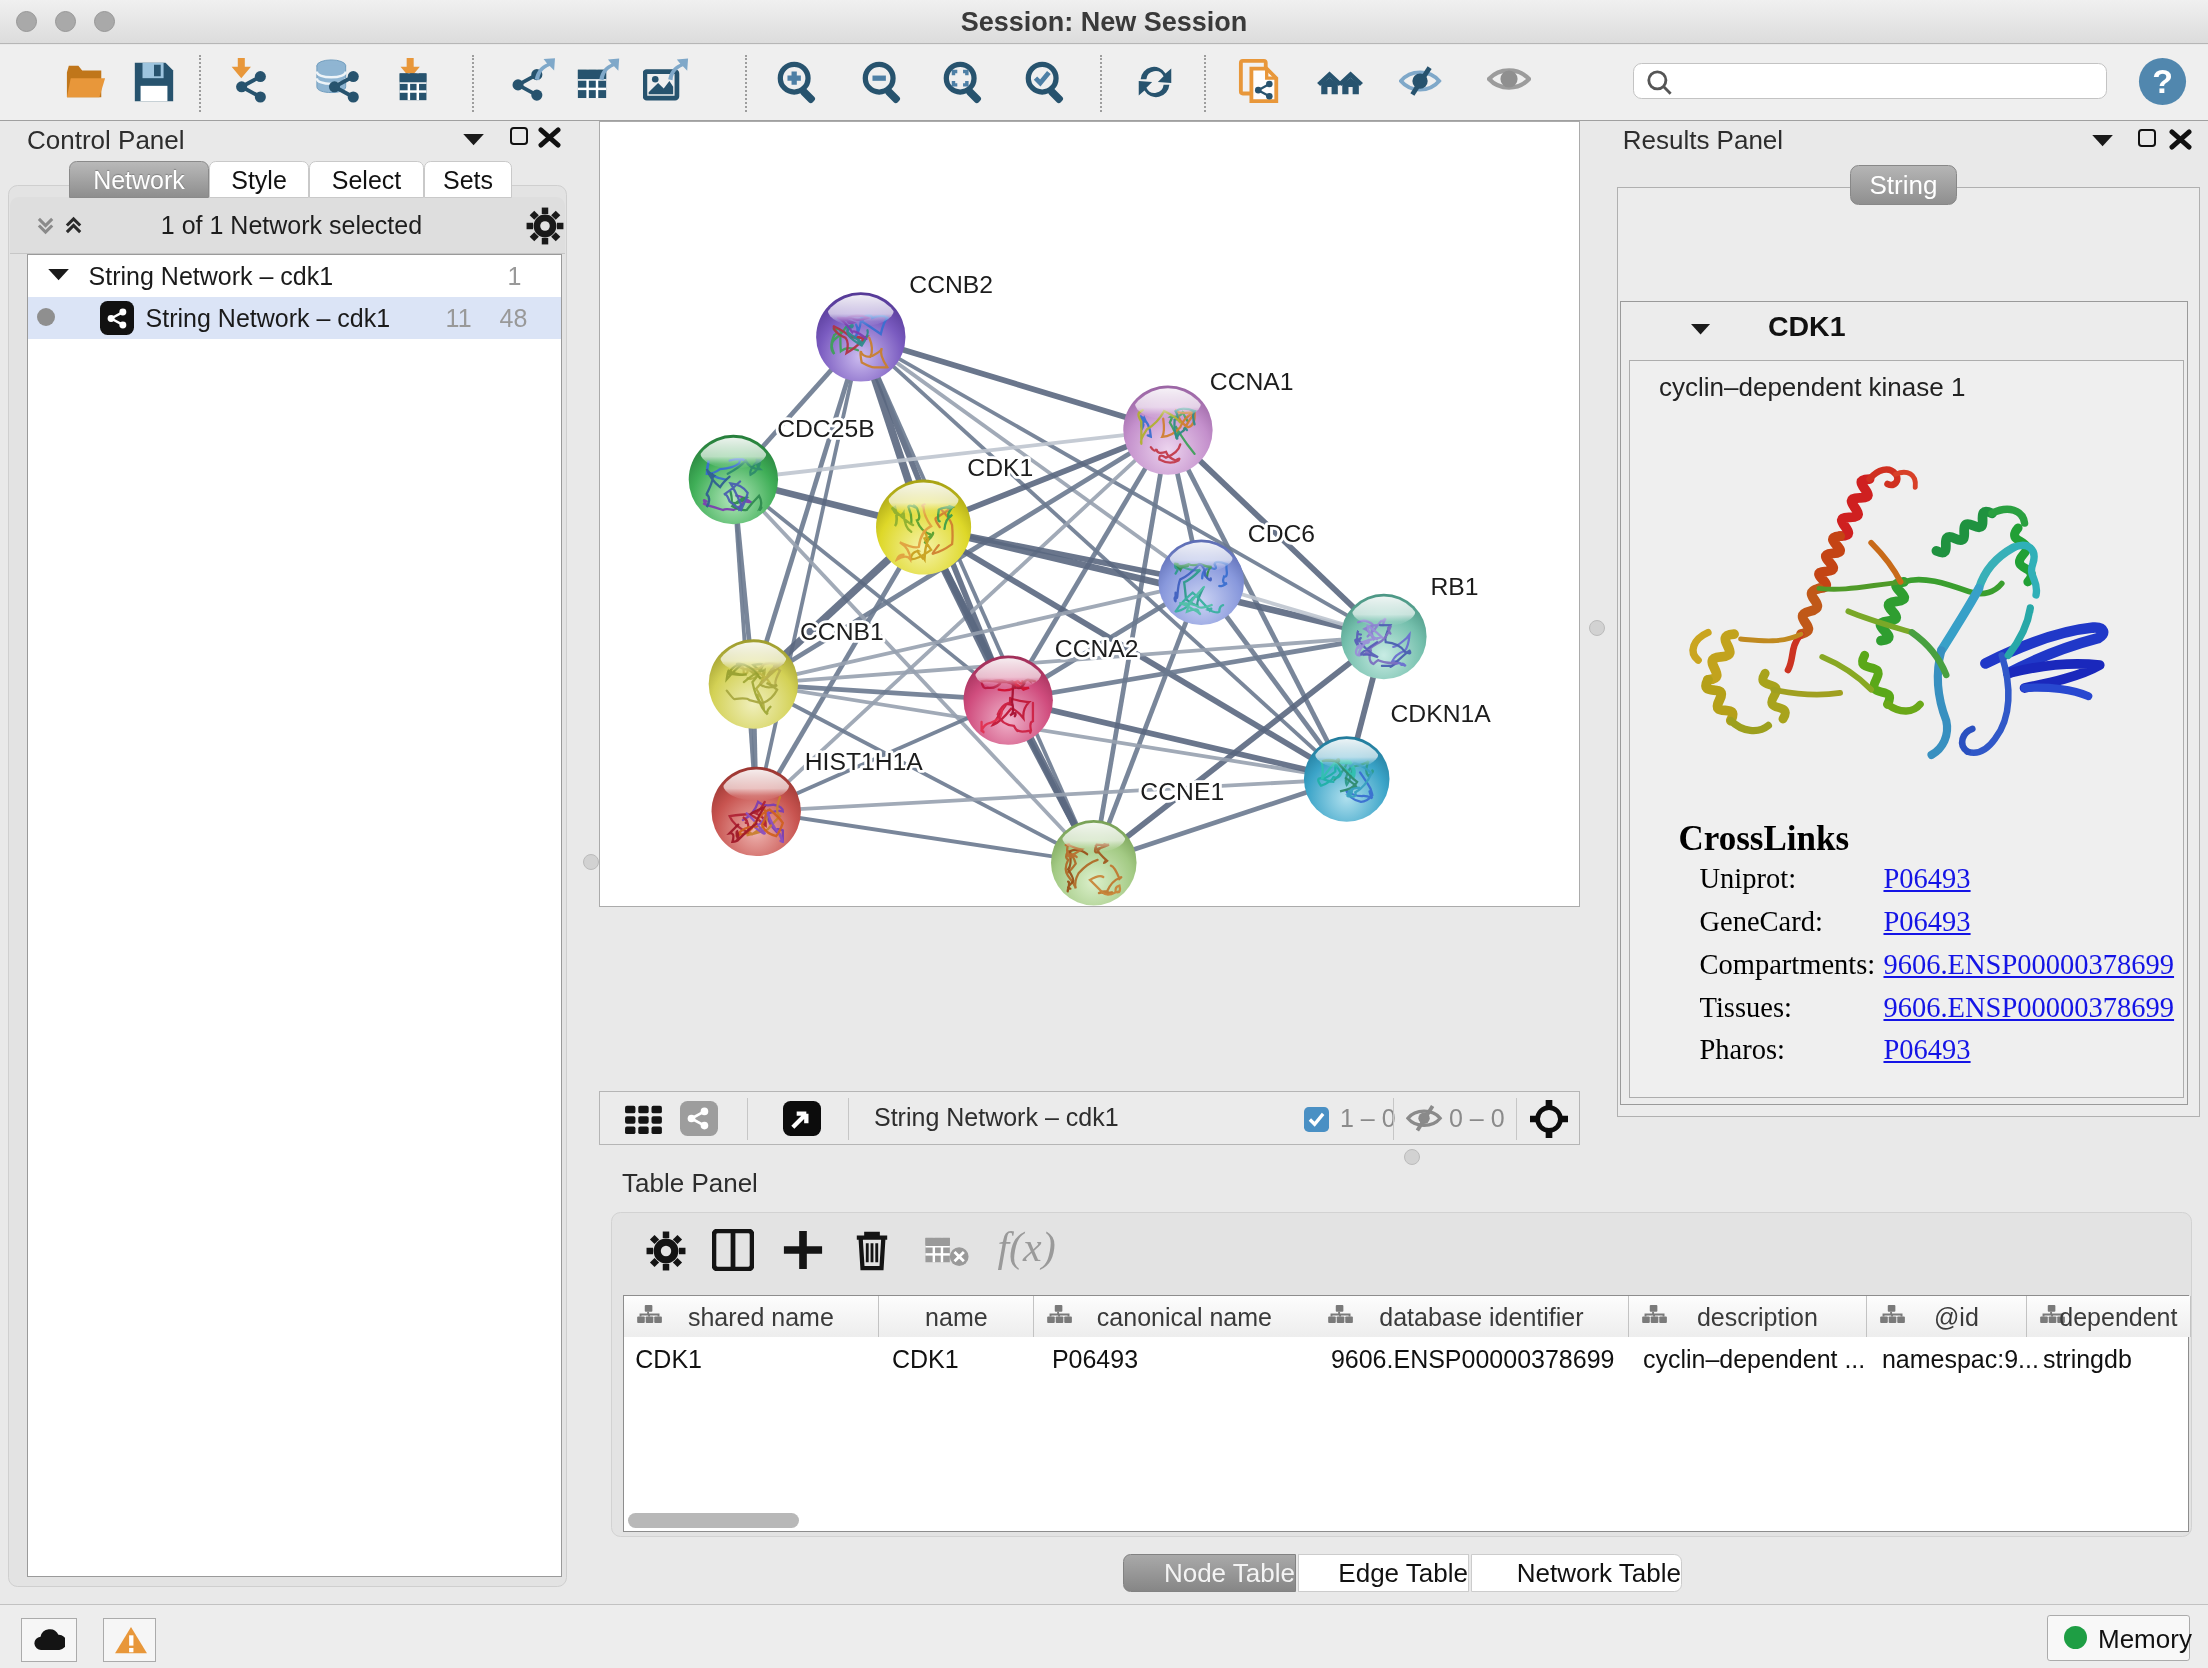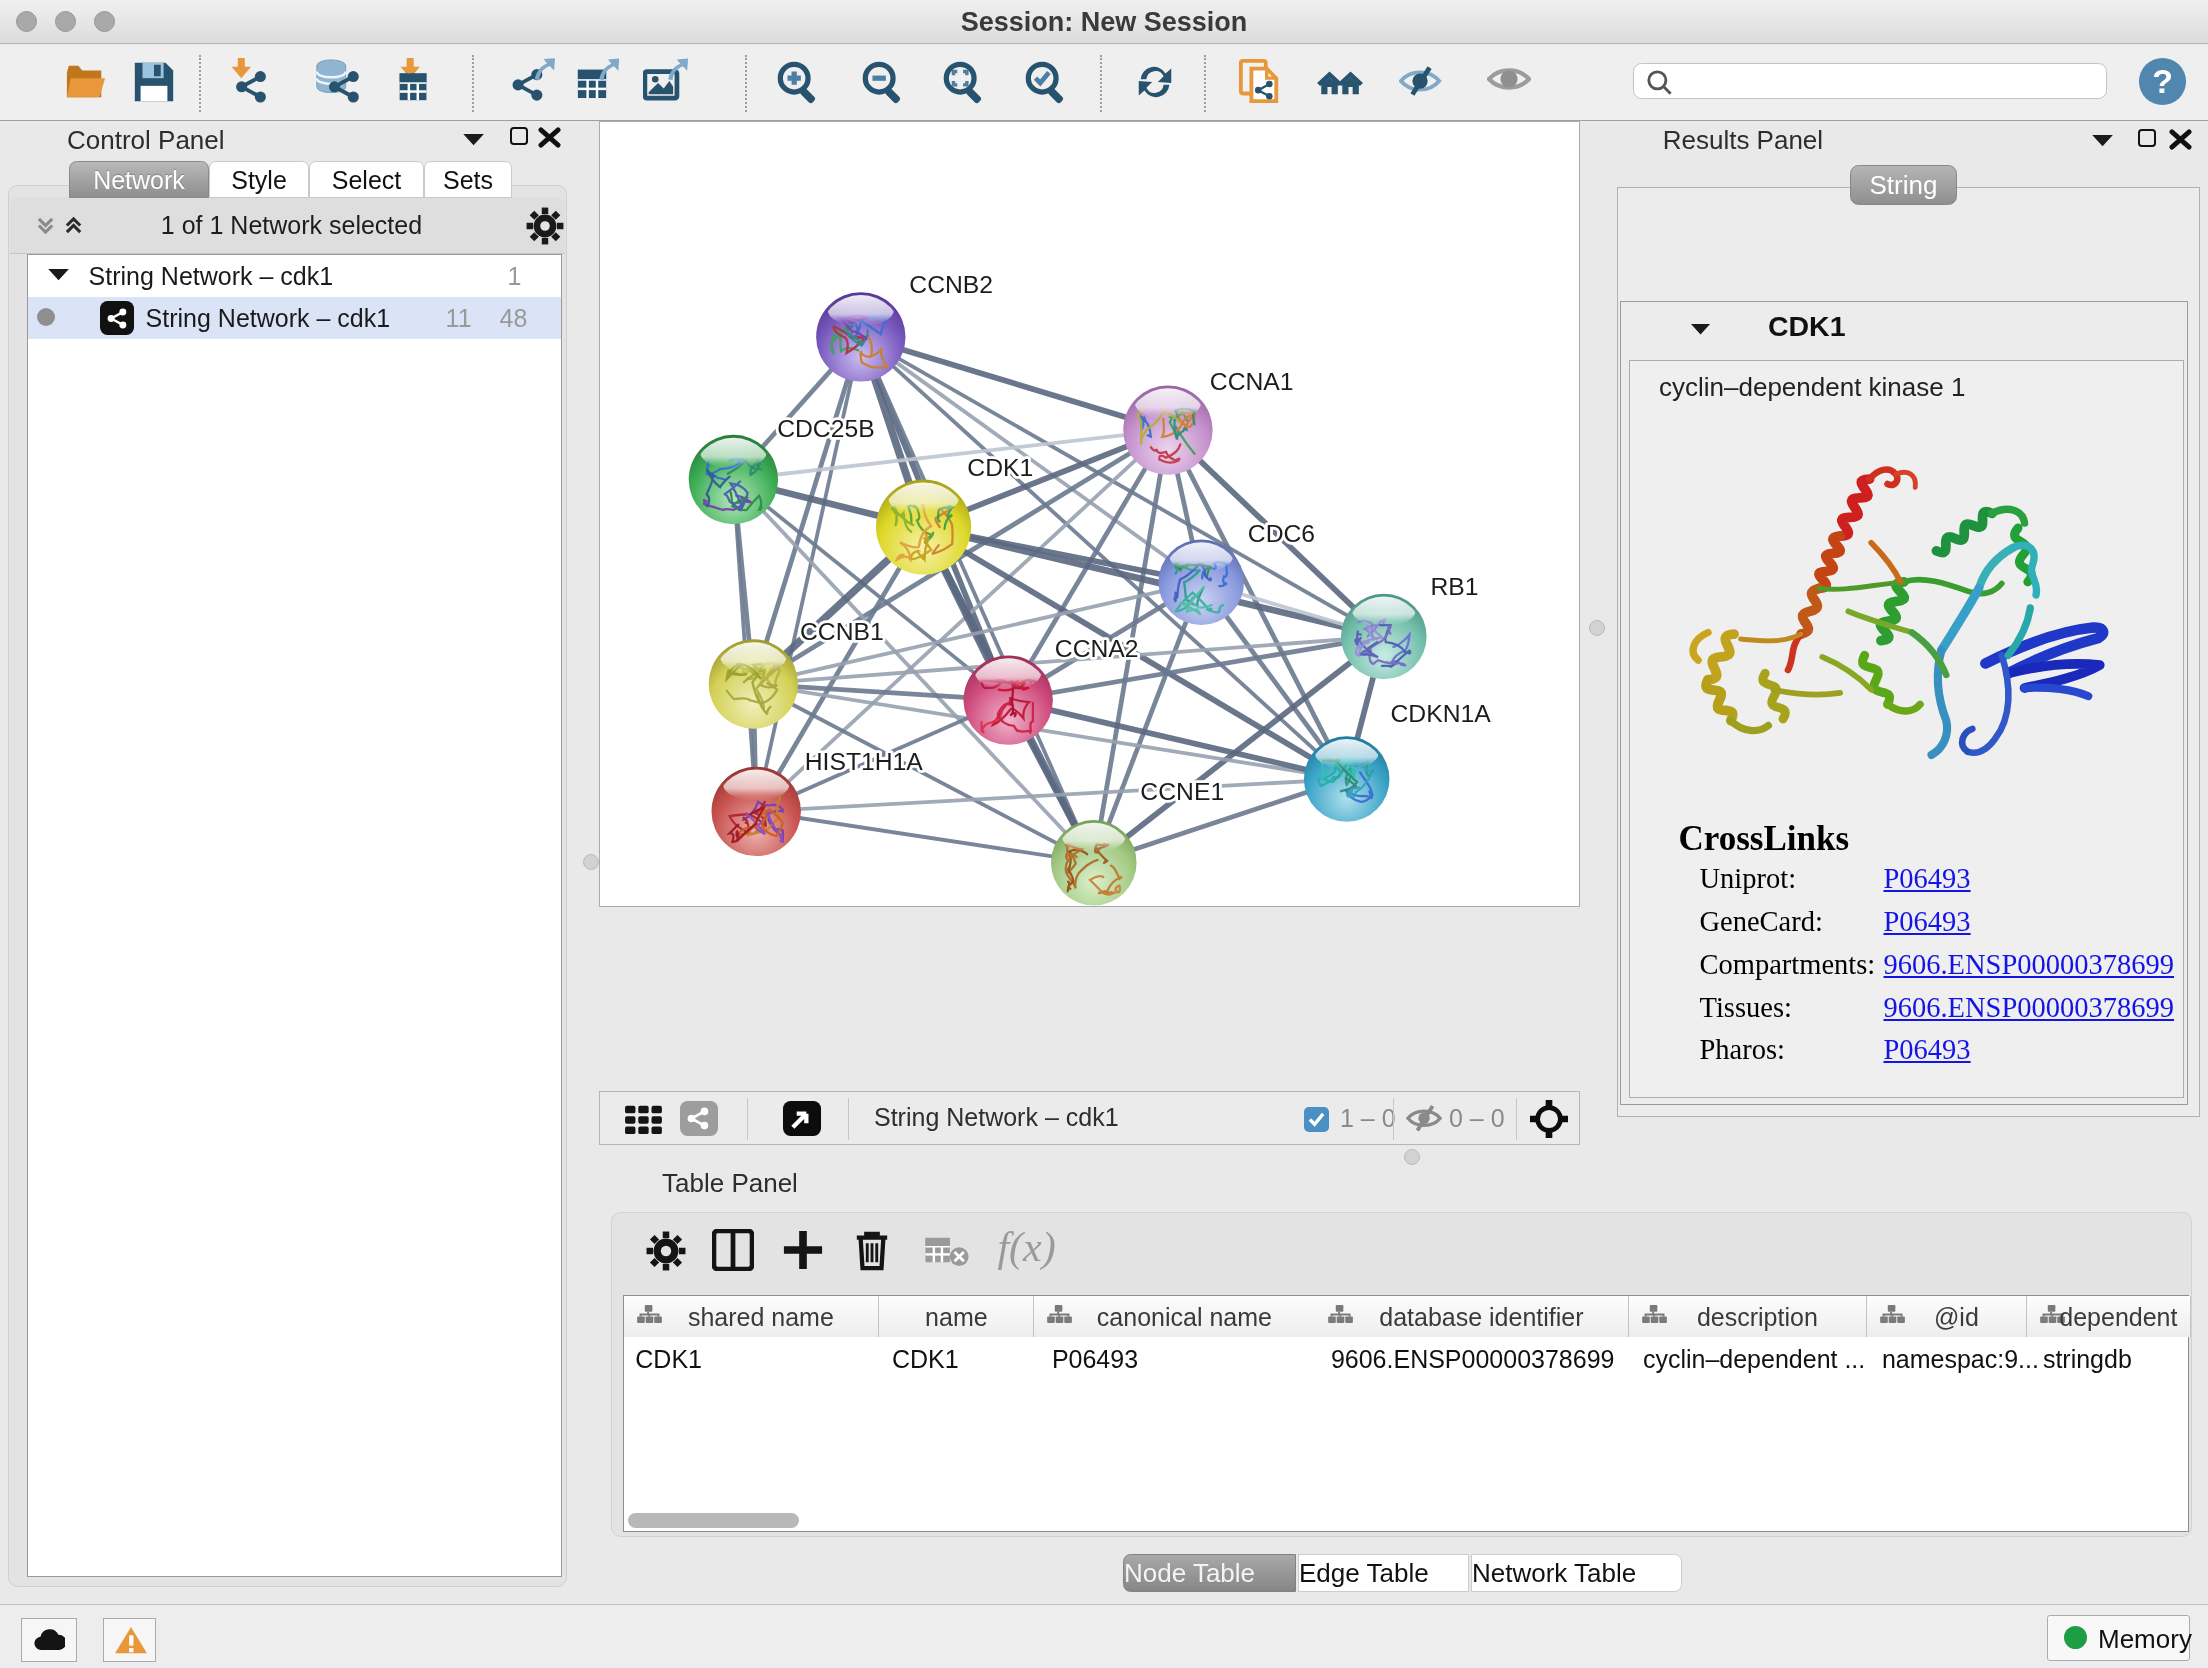--- a/index.html
+++ b/index.html
@@ -9,21 +9,21 @@
 .tl { position:absolute; top:10.5px; width:21px; height:21px; border-radius:50%;
   background:#a9a9a9; border:1px solid #979797; }
 .wtitle { position:absolute; top:6.7px; left:0; width:2208px; text-align:center;
   font-size:27px; font-weight:bold; color:#3a3a3a; }
 .toolbar { left:0; top:45px; width:2208px; height:76px; background:#efefef;
   border-bottom:1px solid #a0a0a0; }
 .tsep { position:absolute; top:9.5px; height:57px; width:0;
   border-left:2.9px dotted #9d9d9d; }
 .searchbox { position:absolute; left:1633px; top:18px; width:474px; height:36px;
   background:#fff; border:1.9px solid #c3c3c3; border-radius:8.6px; }
-.panel-title { font-size:26px; color:#2d2d2d;margin-left:40px; }
+.panel-title { font-size:26px; color:#2d2d2d; }
 .ctab { position:absolute; top:0; height:37px; z-index:5; text-align:center; font-size:25px;
   color:#111; background:#fff; border:1px solid #c9c9c9; line-height:36px; border-radius:6.7px 6.7px 0 0; }
 .ctab.sel { background:linear-gradient(#b9b9b9,#8e8e8e); color:#fff;
   border-color:#8a8a8a; text-shadow:0 -1px 1px rgba(0,0,0,.25); }
 .cp-panel { left:7.6px; top:185px; width:559px; height:1402px; background:#e3e3e3;
   border:1px solid #cfcfcf; border-radius:9.5px; }
 .cp-bar { position:absolute; left:1.9px; top:11.4px; width:555px; height:57px;
   background:#dedede; border-bottom:1px solid #c6c6c6; border-radius:8.6px 8.6px 0 0; }
 .listbox { position:absolute; left:18px; top:68px; width:535px; height:1323px;
   background:#fff; border:1px solid #9a9a9a; }
@@ -42,21 +42,21 @@
 .link { color:#1414e6; text-decoration:underline; }
 .tablepanel { left:599px; top:1145px; width:1609px; height:457px; }
 .tp-box { position:absolute; left:12.4px; top:67px; width:1581px; height:325px;
   background:#e3e3e3; border:1px solid #d2d2d2; border-radius:9.5px; }
 .tbl { position:absolute; left:10.5px; top:82px; width:1566px; height:237px;
   background:#fff; border:1.9px solid #8d8d8d; }
 .th { position:absolute; top:0; height:41px; background:linear-gradient(#fdfdfd,#ededed);
   border-right:1px solid #c3c3c3; font-size:25px; color:#3a3a3a; }
 .td { position:absolute; top:42px; height:41px; font-size:25px; color:#111; }
 .btab { position:absolute; top:409px; height:38px; background:#fff;
-  border:1px solid #cccccc; font-size:26px; color:#111; text-align:left; line-height:36px; }
+  border:1px solid #cccccc; font-size:26px; color:#111; text-align:right; line-height:36px; }
 .btab.sel { background:linear-gradient(#a9a9a9,#868686); color:#f4f4f4;
   border-color:#828282; }
 .bottombar { left:0; top:1604px; width:2208px; height:65px; background:#ededed;
   border-top:1px solid #c2c2c2; }
 .bbtn { position:absolute; top:13.3px; height:44px; background:#f6f6f6;
   border:1.9px solid #ababab; }
 .netlabel { font-size:26px; fill:#1c1c1c; font-family:"Liberation Sans",sans-serif;
   paint-order:stroke; stroke:#ffffff; stroke-width:6px; stroke-linejoin:round; }
 </style></head><body>
 <div class="abs titlebar">

